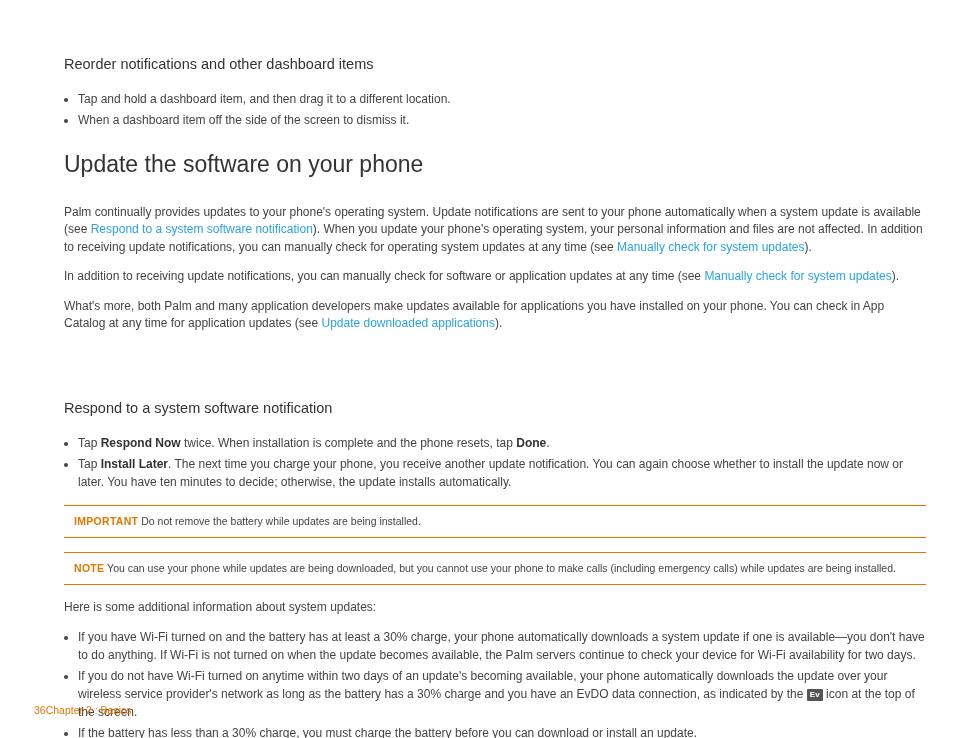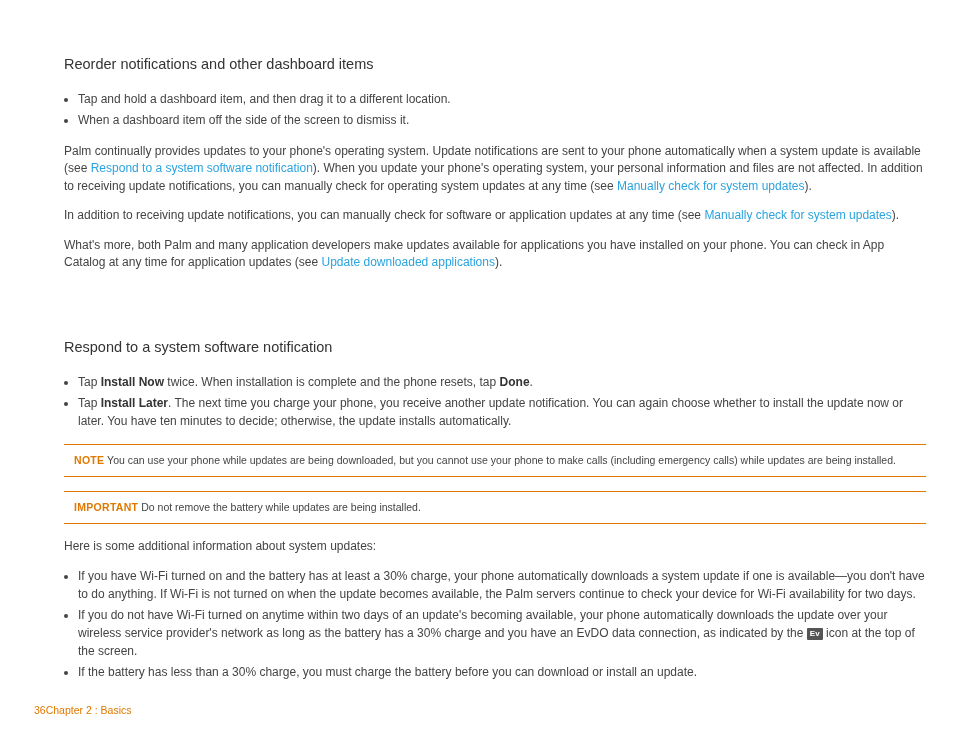--- a/index.html
+++ b/index.html
@@ -96,49 +96,50 @@
 <body>
 
 <div class="page">
   <div class="col">
     <h3 class="sub">Reorder notifications and other dashboard items</h3>
     <ul>
       <li>Tap and hold a dashboard item, and then drag it to a different location.</li>
       <li>When a dashboard item off the side of the screen to dismiss it.</li>
     </ul>
 
+    <h2 class="section">Update the software on your phone</h2>
 
     <p>
       <span>Palm continually provides updates to your phone's operating system. Update notifications are sent to your phone automatically when a system update is available (see </span><a class="link" href="#">Respond to a system software notification</a><span>). When you update your phone's operating system, your personal information and files are not affected. In addition to receiving update notifications, you can manually check for operating system updates at any time (see </span><a class="link" href="#">Manually check for system updates</a><span>).</span>
     </p>
     <p>
       <span>In addition to receiving update notifications, you can manually check for software or application updates at any time (see </span><a class="link" href="#">Manually check for system updates</a><span>).</span>
     </p>
     <p>
       <span>What's more, both Palm and many application developers make updates available for applications you have installed on your phone. You can check in App Catalog at any time for application updates (see </span><a class="link" href="#">Update downloaded applications</a><span>).</span>
     </p>
   </div>
 
   <div class="col">
     <h3 class="sub">Respond to a system software notification</h3>
     <ul>
       <li>
-        <span>Tap </span><b>Install Now</b><span> twice. When installation is complete and the phone resets, tap </span><b>Done</b><span>.</span>
+        <span>Tap </span><b>Respond Now</b><span> twice. When installation is complete and the phone resets, tap </span><b>Done</b><span>.</span>
       </li>
       <li>
         <span>Tap </span><b>Install Later</b><span>. The next time you charge your phone, you receive another update notification. You can again choose whether to install the update now or later. You have ten minutes to decide; otherwise, the update installs automatically.</span>
       </li>
     </ul>
 
     <div class="notebox">
-      <p><span class="notelabel">NOTE</span><span>  You can use your phone while updates are being downloaded, but you cannot use your phone to make calls (including emergency calls) while updates are being installed.</span></p>
+      <p><span class="notelabel">IMPORTANT</span><span>  Do not remove the battery while updates are being installed.</span></p>
     </div>
 
     <div class="notebox">
-      <p><span class="notelabel">IMPORTANT</span><span>  Do not remove the battery while updates are being installed.</span></p>
+      <p><span class="notelabel">NOTE</span><span>  You can use your phone while updates are being downloaded, but you cannot use your phone to make calls (including emergency calls) while updates are being installed.</span></p>
     </div>
 
     <p>Here is some additional information about system updates:</p>
     <ul>
       <li>If you have Wi-Fi turned on and the battery has at least a 30% charge, your phone automatically downloads a system update if one is available—you don't have to do anything. If Wi-Fi is not turned on when the update becomes available, the Palm servers continue to check your device for Wi-Fi availability for two days.</li>
       <li>
         <span>If you do not have Wi-Fi turned on anytime within two days of an update's becoming available, your phone automatically downloads the update over your wireless service provider's network as long as the battery has a 30% charge and you have an EvDO data connection, as indicated by the </span><span class="ev">Ev</span><span> icon at the top of the screen.</span>
       </li>
       <li>If the battery has less than a 30% charge, you must charge the battery before you can download or install an update.</li>
     </ul>

